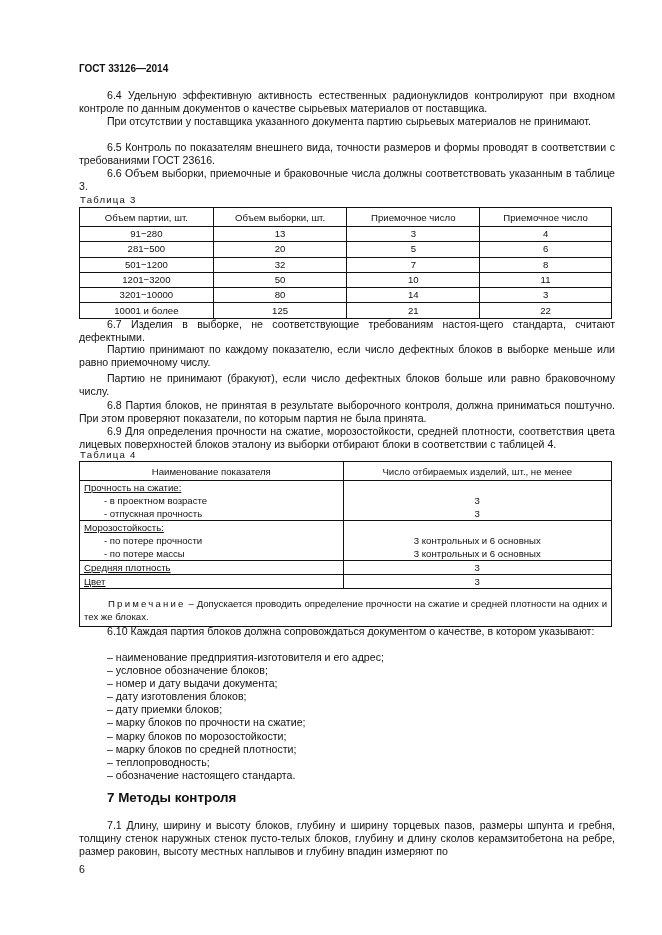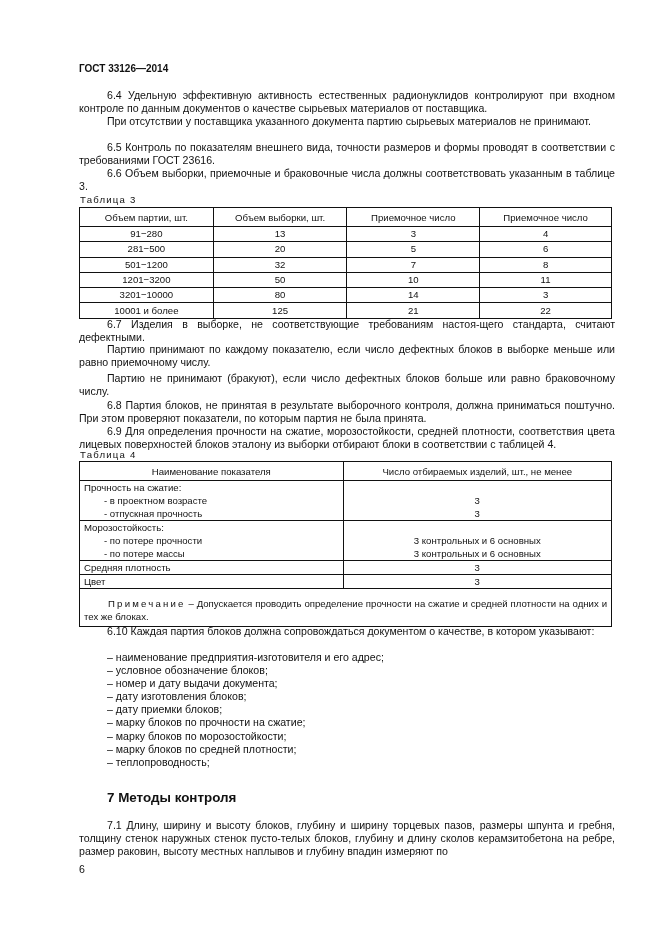--- a/index.html
+++ b/index.html
@@ -14,21 +14,21 @@
   table { border-collapse:collapse; position:absolute; font-size:9.6px; }
   td, th { font-weight:normal; padding:0; }
   .t3 { left:79px; top:207px; width:533px; }
   .t3 th { border:1.5px solid #111; height:18px; text-align:center; }
   .t3 td { border:1px solid #111; border-top:1.5px solid #111; height:14.3px; text-align:center; line-height:14px; }
   .t3 col.c1 { width:134px; } .t3 col.c2 { width:134px; } .t3 col.c3 { width:133px; } .t3 col.c4 { width:132px; }
   .t4 { left:79px; top:461px; width:533px; }
   .t4 th { border:1px solid #111; border-bottom:1.5px solid #111; height:18px; text-align:center; }
   .t4 td { border:1px solid #111; vertical-align:top; line-height:13px; }
   .t4 col.a { width:264px; } .t4 col.b { width:269px; }
-  .t4 .lft { padding-left:4px; }
+  .t4 .lft { padding-left:4px;text-decoration:underline; }
   .t4 .sub { padding-left:24px; }
   .t4 .ctr { text-align:center; }
   .t4 .note { padding:8px 4px 3px 4px; text-align:justify; line-height:13px; }
   .t4 .note .ind { display:inline-block; width:24px; }
   .spaced { letter-spacing:2.2px; }
   .list { position:absolute; left:107px; line-height:13.1px; }
   .section-title { position:absolute; left:107px; top:790px; font-weight:bold; font-size:13.4px; }
   .page-num { position:absolute; left:79px; top:863px; font-size:10.6px; }
 </style>
 </head>
@@ -158,18 +158,19 @@
 <div class="list" style="top:651px;">
   <div>– наименование предприятия-изготовителя и его адрес;</div>
   <div>– условное обозначение блоков;</div>
   <div>– номер и дату выдачи документа;</div>
   <div>– дату изготовления блоков;</div>
   <div>– дату приемки блоков;</div>
   <div>– марку блоков по прочности на сжатие;</div>
   <div>– марку блоков по морозостойкости;</div>
   <div>– марку блоков по средней плотности;</div>
   <div>– теплопроводность;</div>
+  <div>– обозначение настоящего стандарта.</div>
 </div>
 
 <div class="section-title">7 Методы контроля</div>
 <div class="para" style="top:819px;"><span class="ind"></span><span>7.1 Длину, ширину и высоту блоков, глубину и ширину торцевых пазов, размеры шпунта и гребня, толщину стенок наружных стенок пусто-телых  блоков, глубину и длину сколов керамзитобетона на ребре, размер раковин, высоту местных наплывов и глубину впадин измеряют по</span></div>
 
 <div class="page-num">6</div>
 
 </body></html>

